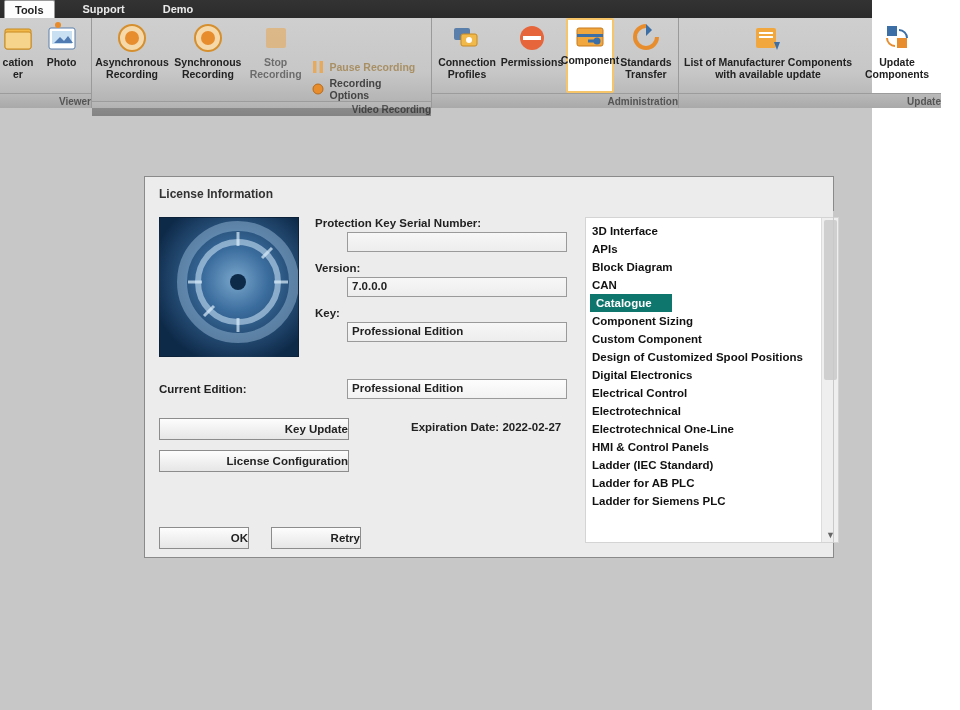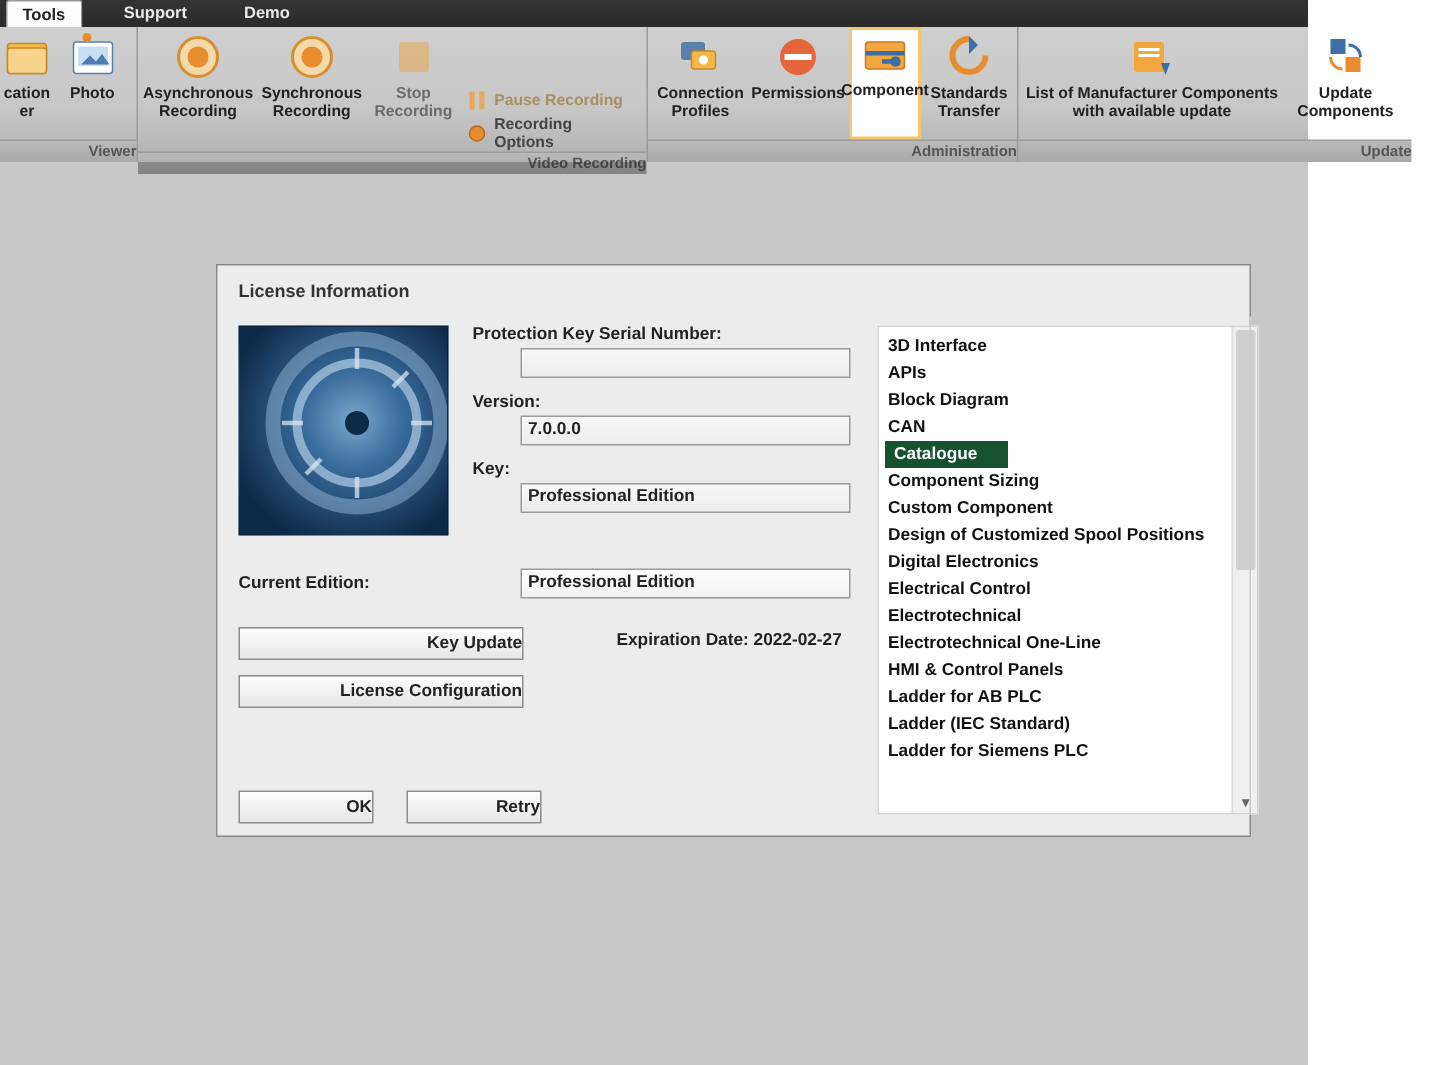--- a/index.html
+++ b/index.html
@@ -57,21 +57,21 @@
 
   
   .listbox { position: absolute; left: 404px; top: 40px; width: 254px; height: 326px; background: #fff; border: 1px solid #d4d4d4; overflow: hidden; margin-left: 36px; }
   .listscroll { position: absolute; right: 0; top: 0; width: 17px; height: 100%; background: #efefef; border-left: 1px solid #dcdcdc; }
   .listscroll .thumb { position: absolute; left: 2px; top: 2px; width: 13px; height: 160px; background: #cfcfcf; border-radius: 2px; }
   .listscroll .arrow { position: absolute; left: 0; width: 17px; height: 15px; display: flex; align-items: center; justify-content: center; color: #666; font-size: 9px; }
   .listscroll .arrow.up { top: 0; }
   .listscroll .arrow.dn { bottom: 0; }
   .listitems { position: absolute; left: 0; top: 0; right: 17px; bottom: 0; padding: 4px 0; }
   .li { padding: 1px 6px; font-size: 11.5px; color: #111; line-height: 16px; cursor: pointer; white-space: nowrap; }
-  .li.sel { background: #14532d; color: #fff; display: inline-block; padding-right: 20px; margin-left: 4px; }
+  .li.sel { background: #0f766e; color: #fff; display: inline-block; padding-right: 20px; margin-left: 4px; }
 
   
   .dlg-sep { position: absolute; right: -1px; top: 34px; width: 1px; height: 332px; background: #c9c9c9; }
 </style>
 </head>
 <body>
 <div class="root">
 
   <div class="tabstrip">
     <div class="tab active">Tools</div>
@@ -295,22 +295,22 @@
             <div class="li">CAN</div>
             <div><div class="li sel">Catalogue</div></div>
             <div class="li">Component Sizing</div>
             <div class="li">Custom Component</div>
             <div class="li">Design of Customized Spool Positions</div>
             <div class="li">Digital Electronics</div>
             <div class="li">Electrical Control</div>
             <div class="li">Electrotechnical</div>
             <div class="li">Electrotechnical One-Line</div>
             <div class="li">HMI &amp; Control Panels</div>
+            <div class="li">Ladder (IEC Standard)</div>
             <div class="li">Ladder for AB PLC</div>
-            <div class="li">Ladder (IEC Standard)</div>
             <div class="li">Ladder for Siemens PLC</div>
           </div>
         <div class="listscroll">
           <div class="arrow up">▲</div>
           <div class="thumb"></div>
           <div class="arrow dn">▼</div>
         </div>
       </div>
 
       <div class="dlg-sep"></div>

